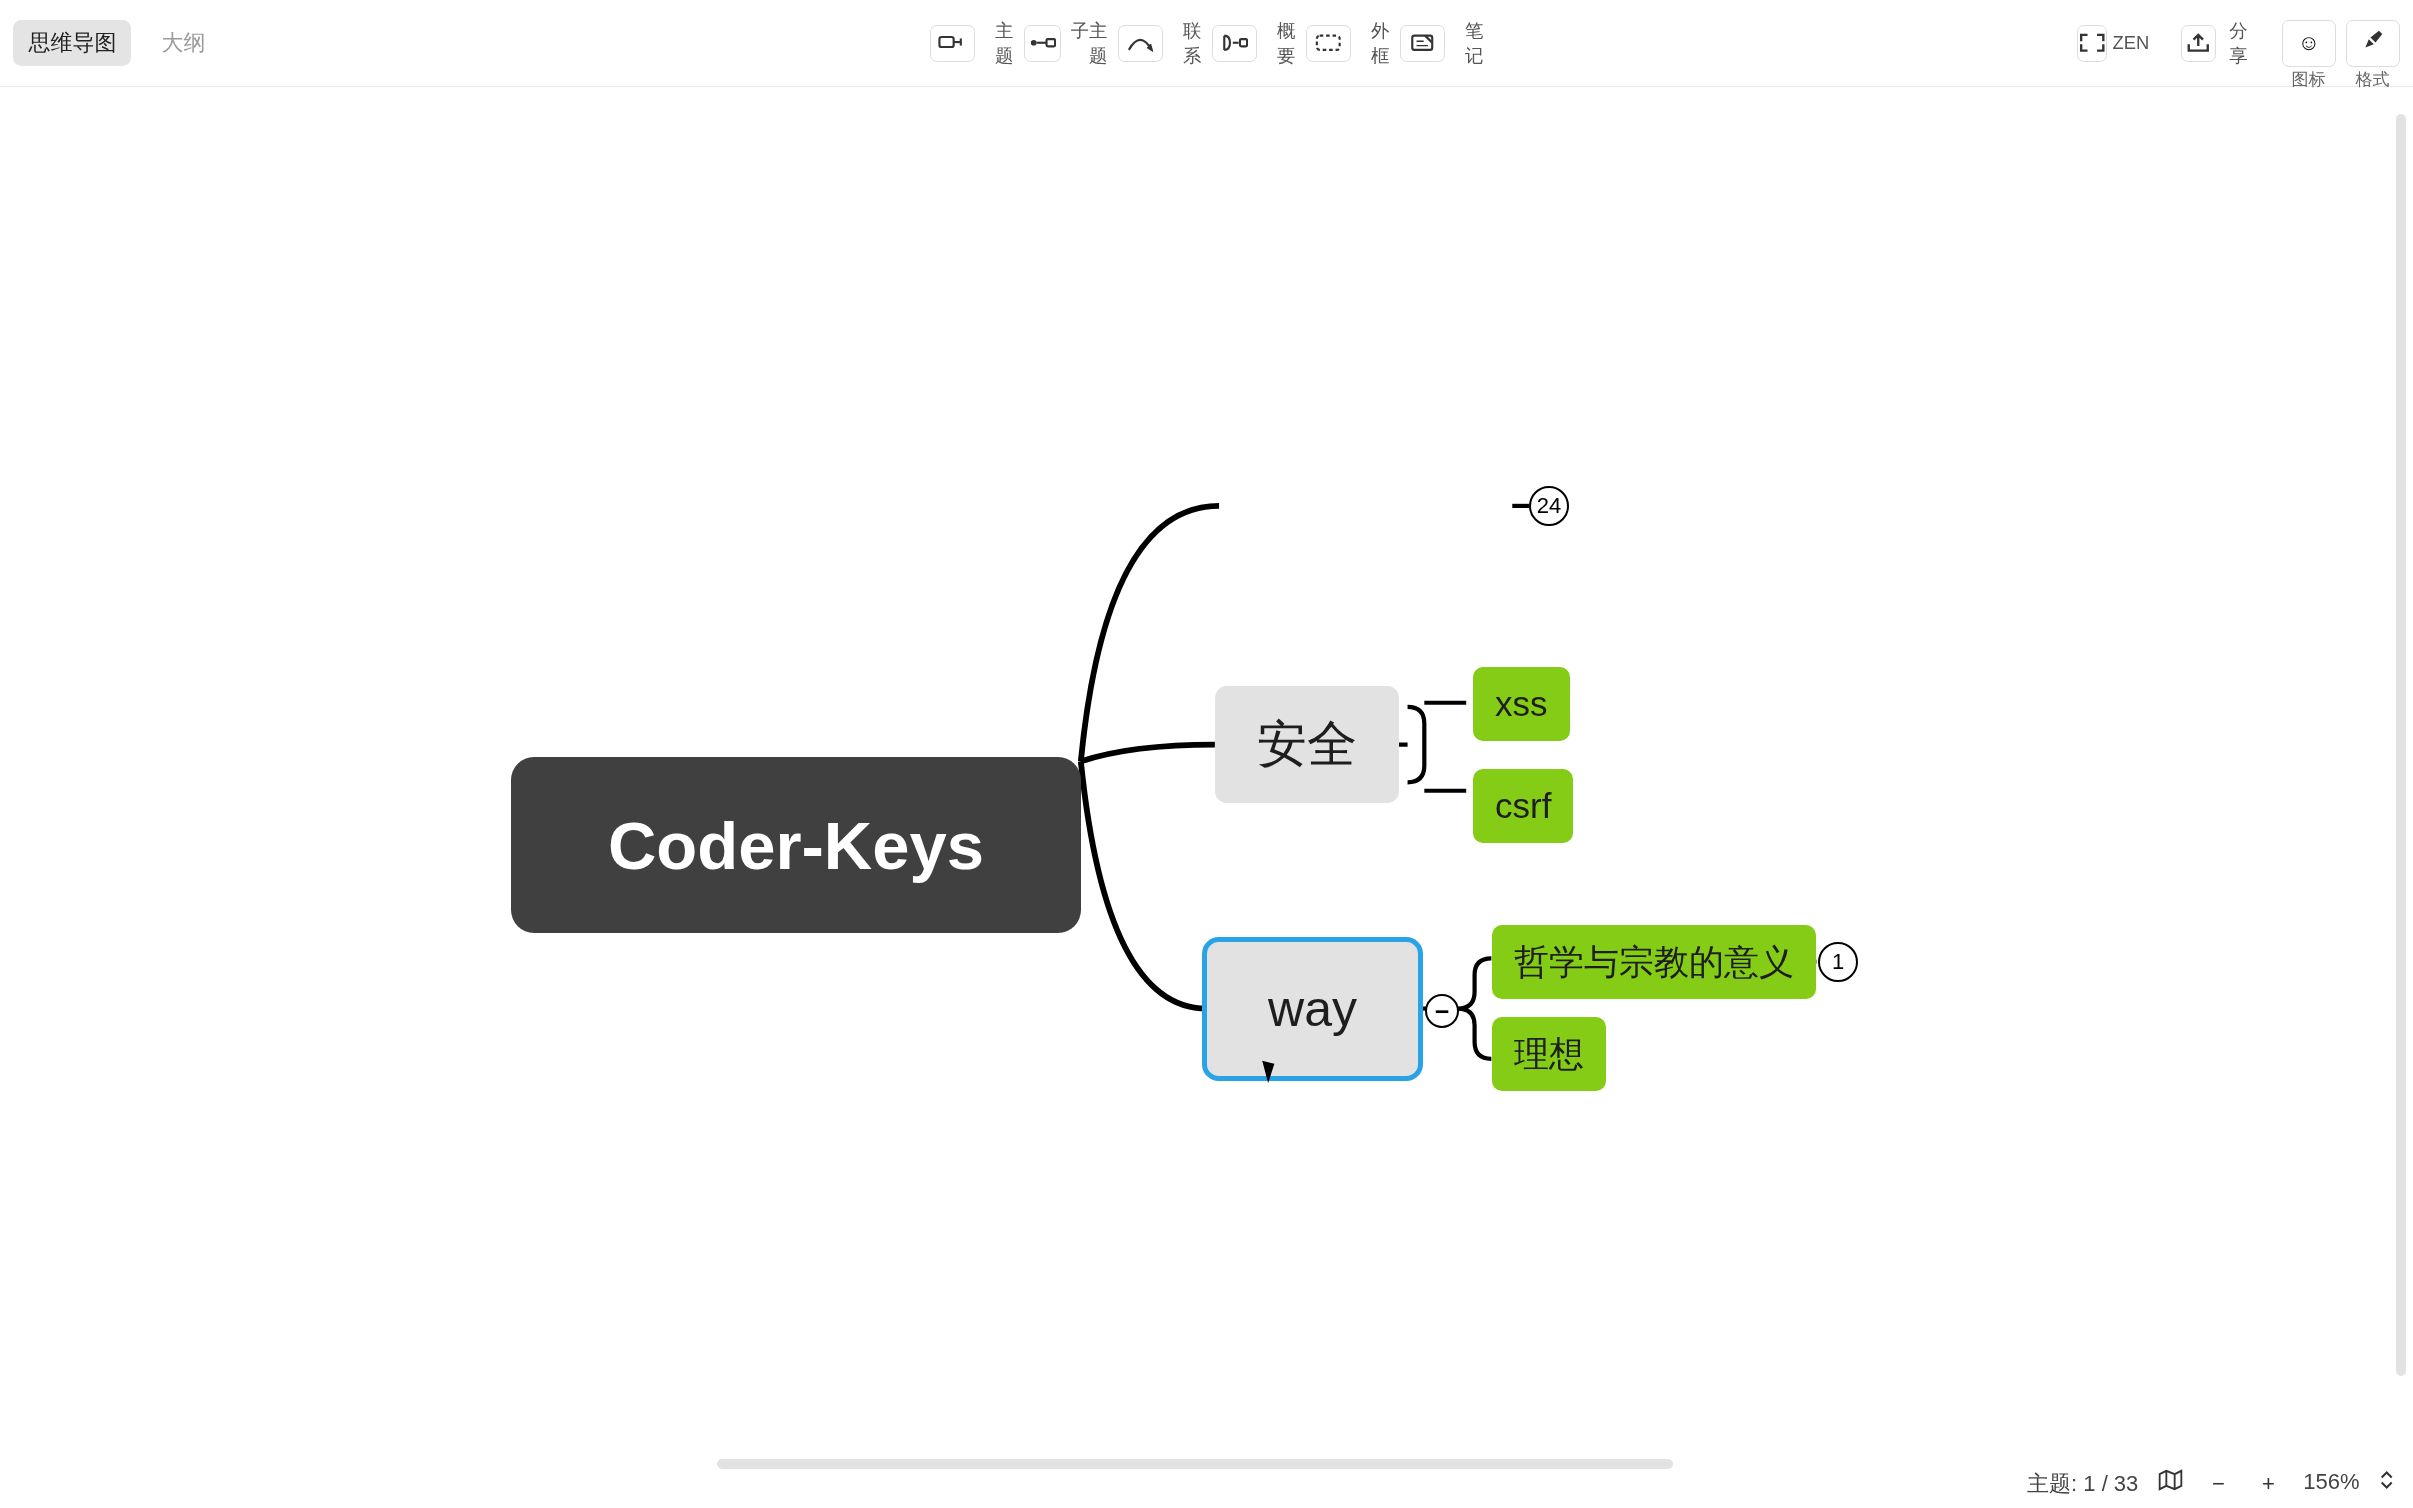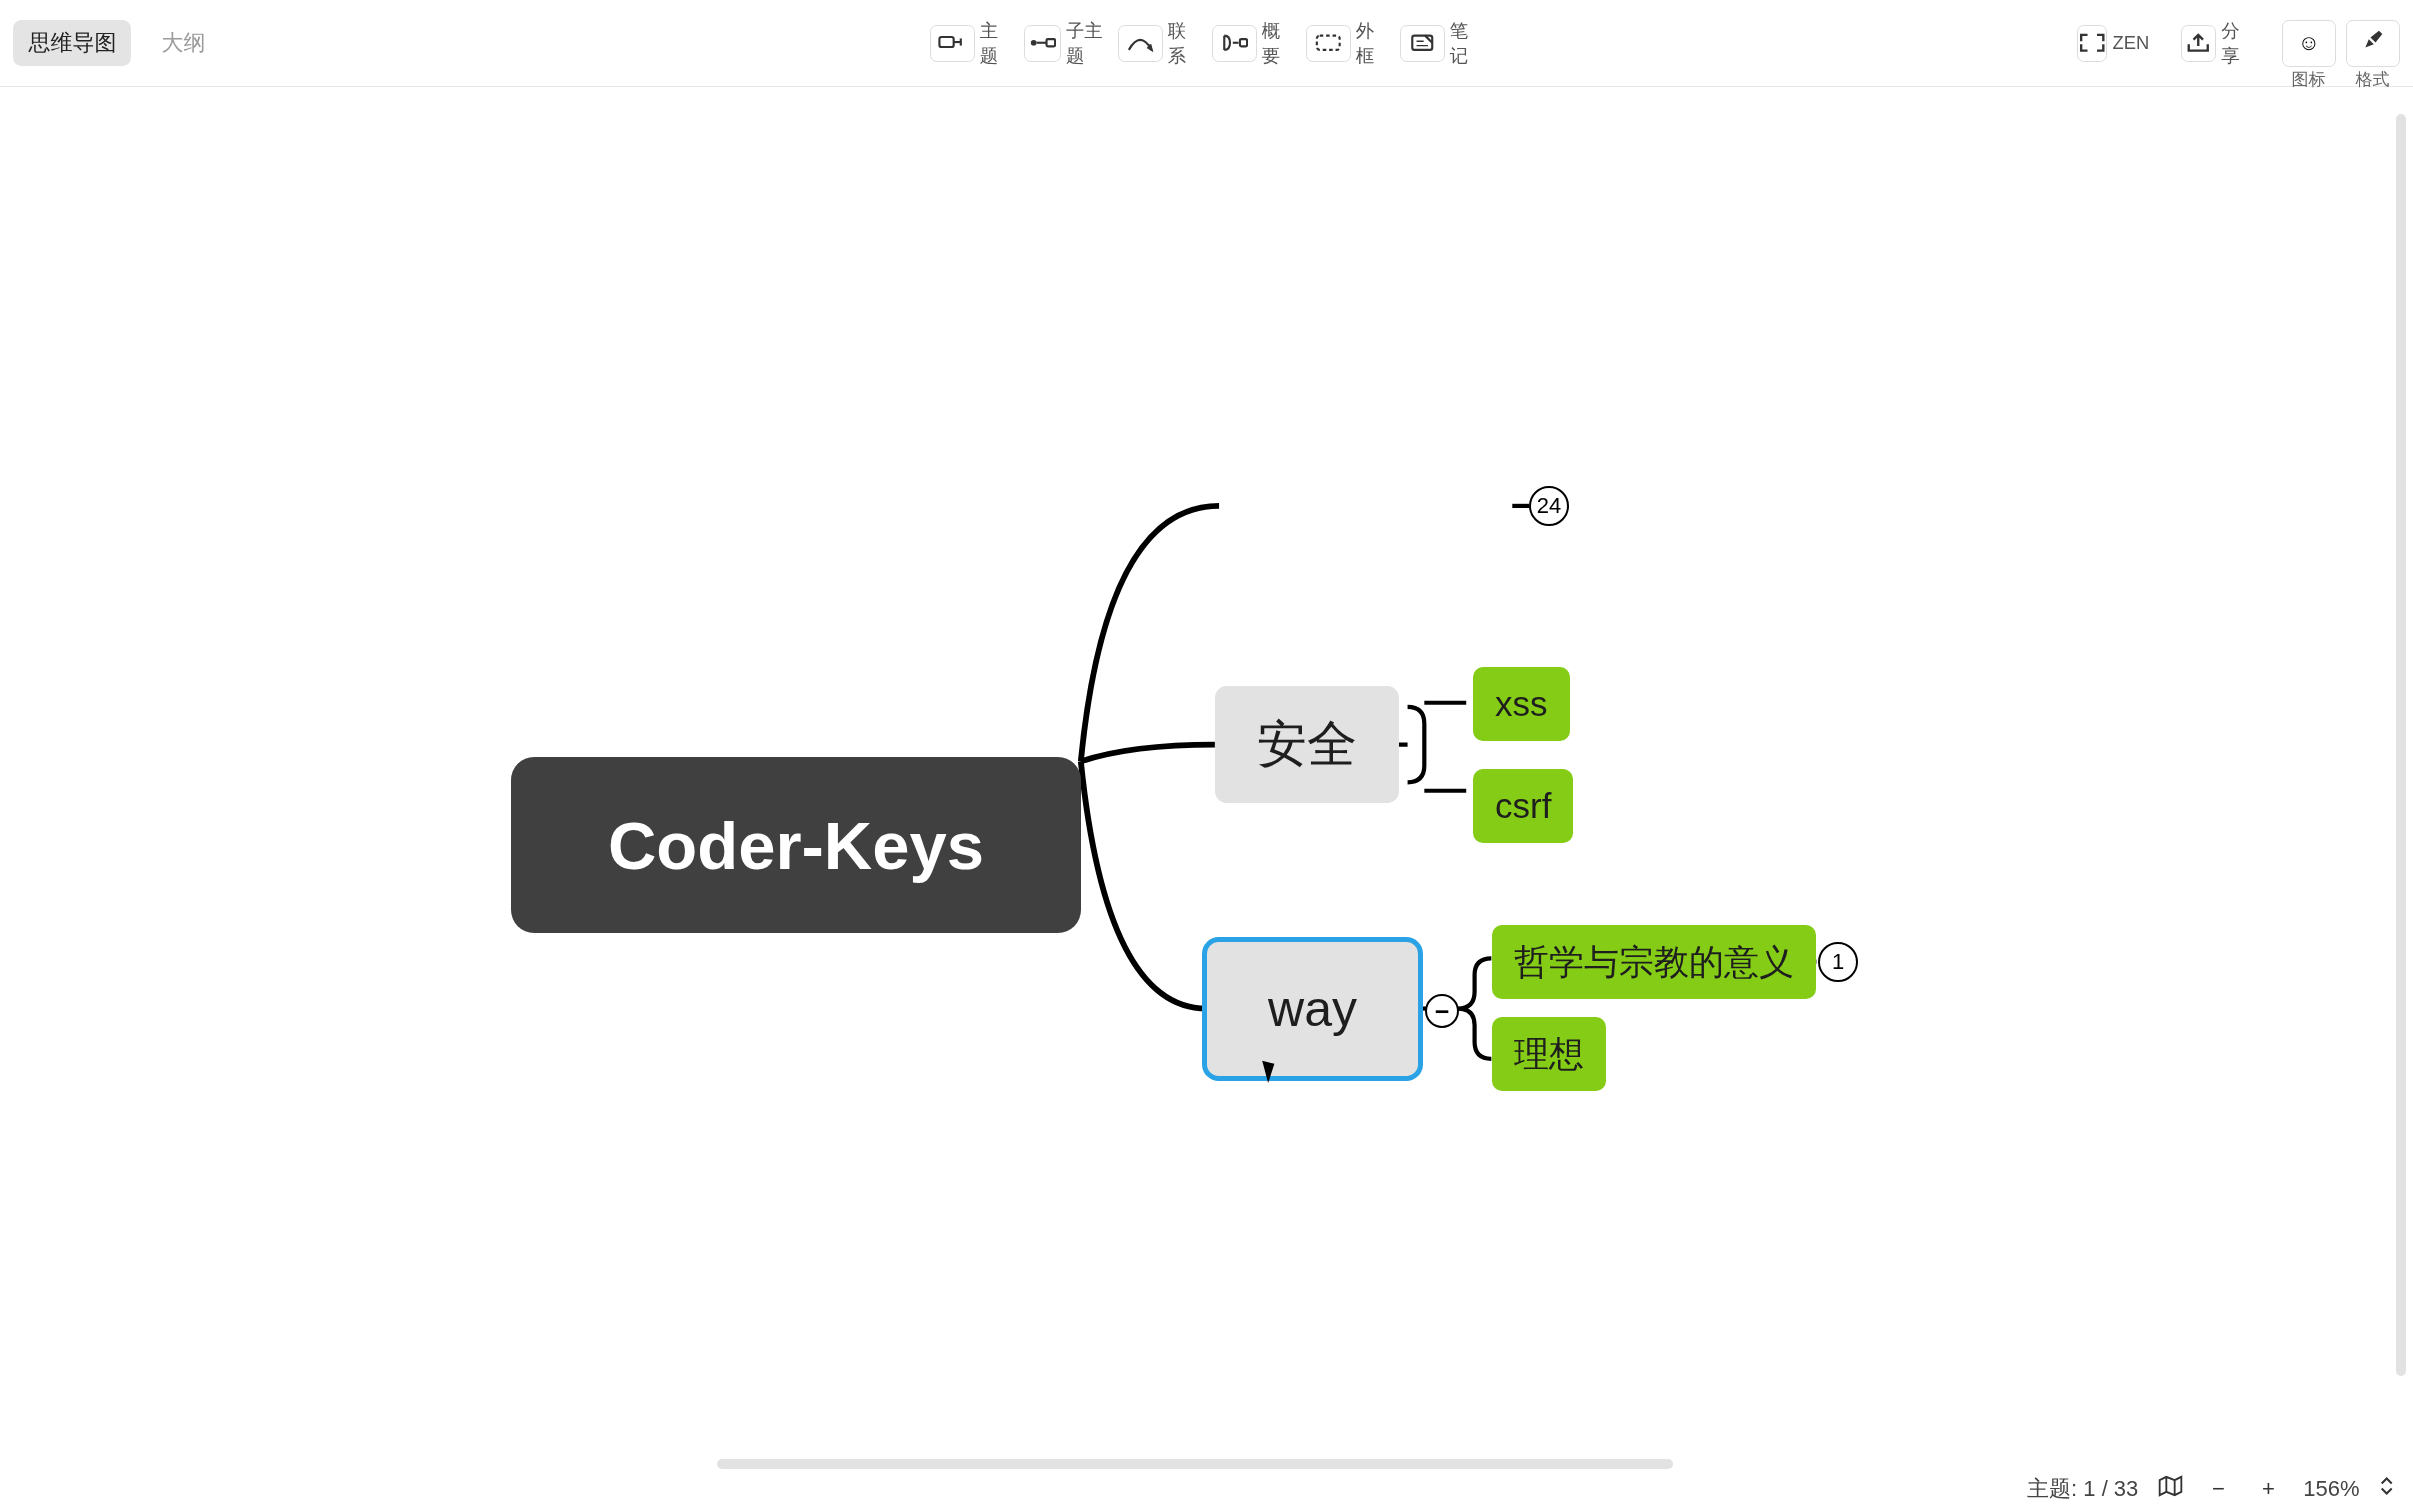--- a/index.html
+++ b/index.html
@@ -8,20 +8,21 @@
   
   .toolbar {
     position: relative;
     height: 87px;
     border-bottom: 0.8px solid #e8e8e8;
     display: flex;
     align-items: center;
     padding: 0 13.4px;
     background: #fff;
     z-index: 5;
+    text-align: right;
   }
   .tab-group { display: flex; align-items: center; gap: 15px; }
   .tab {
     font-size: 22px;
     color: #9b9b9b;
     padding: 8.4px 15px;
     border-radius: 8.4px;
     cursor: pointer;
   }
   .tab.active { background: #e4e4e4; color: #222; }
@@ -151,21 +152,21 @@
     border-top: 6.7px solid transparent;
     border-bottom: 17px solid transparent;
     transform: rotate(-15deg);
   }
 
   
   .statusbar {
     position: absolute;
     left: 0; right: 0; bottom: 0;
     height: 39px;
-    display: flex; align-items: center; justify-content: flex-end;
+    display: flex; align-items: flex-start; justify-content: flex-end;
     gap: 20px;
     padding: 0 20px;
     font-size: 22px;
     color: #333;
     background: #fff;
   }
   .statusbar .sb-btn {
     width: 30px; height: 30px;
     display: flex; align-items: center; justify-content: center;
     border: none;

